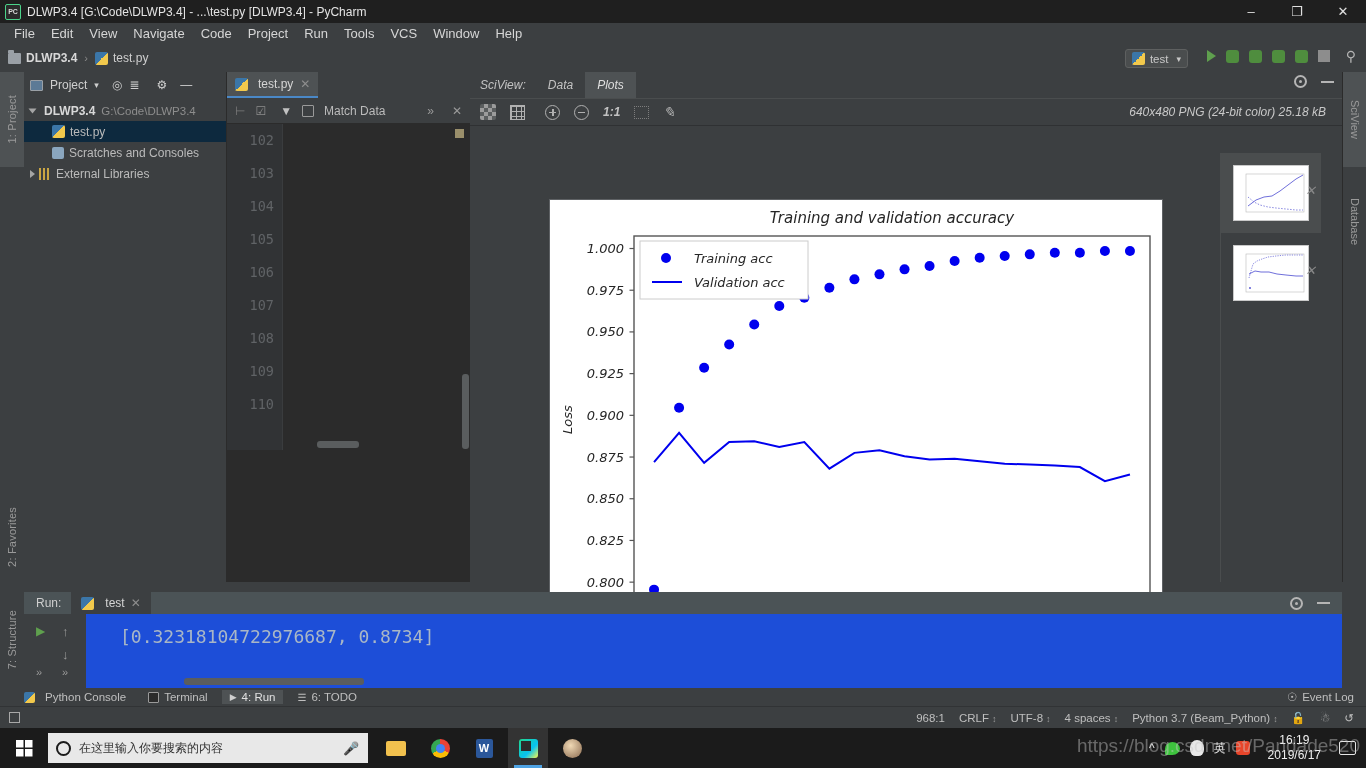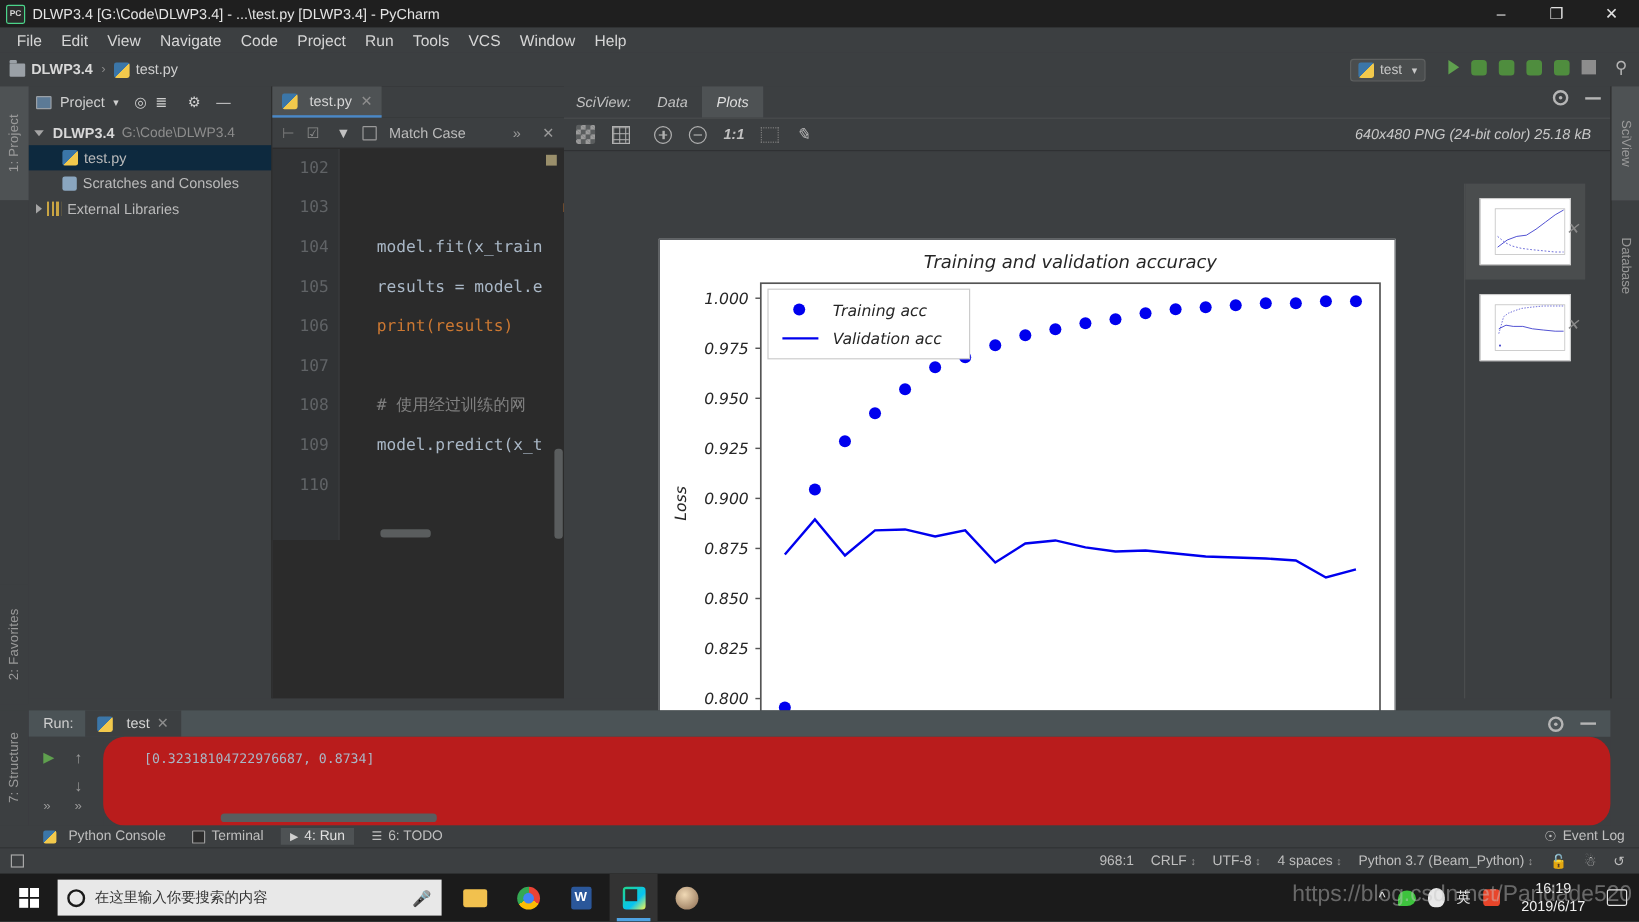--- a/index.html
+++ b/index.html
@@ -209,30 +209,30 @@
     background: #3c3f41;
   }
   .run-hdr { height: 22px; background: #4b5356; display: flex; align-items: center; font-size: 12px; }
   .run-hdr .lbl { padding: 0 10px 0 12px; color: #cfcfcf; }
   .run-tab { display: flex; align-items: center; gap: 6px; padding: 0 10px; height: 22px; background: #3c3f41; color: #d5d5d5; }
   .run-hdr-right { margin-left: auto; display: flex; align-items: center; gap: 14px; padding-right: 12px; }
   .console-wrap { position: absolute; left: 0; top: 22px; right: 0; bottom: 0; display: flex; }
   .console-gutter { width: 62px; background: #3c3f41; position: relative; }
   .cg-ic { position: absolute; color: #9a9a9a; font-size: 13px; }
   .console {
-    flex: 1; background: #b91c1c; color: #a9b7c6;
-    font-family: "DejaVu Sans Mono", monospace; font-size: 11px;
-    padding: 12px 0 0 34px; position: relative; border-radius: 18px;
+    flex: 1; background: #1d4ed8; color: #a9b7c6;
+    font-family: "DejaVu Sans Mono", monospace; font-size: 18px;
+    padding: 12px 0 0 34px; position: relative;
   }
   .console .hbar { position: absolute; left: 98px; bottom: 3px; width: 180px; height: 7px; background: #5a5d5e; border-radius: 3px;}
 
   
   .bottom-tabs {
     position: absolute; left: 0; top: 688px; width: 1366px; height: 18px;
-    background: #3c3f41; display: flex; align-items: center; padding-left: 28px; gap: 6px;
+    background: #3c3f41; display: flex; align-items: center; padding-left: 16px; gap: 6px;
   }
   .btab { display: flex; align-items: center; gap: 5px; padding: 1px 8px; font-size: 11.5px; color: #bfbfbf; }
   .btab.active { background: #4e5254; color: #e0e0e0; }
   .eventlog { margin-left: auto; display: flex; align-items: center; gap: 5px; padding-right: 12px; font-size: 11.5px; color: #bfbfbf; }
   .statusbar {
     position: absolute; left: 0; top: 706px; width: 1366px; height: 22px;
     background: #3c3f41; display: flex; align-items: center; font-size: 11.5px; color: #bfbfbf;
     border-top: 1px solid #313335;
   }
   .sb-left { width: 28px; display: flex; justify-content: center; }
@@ -378,46 +378,35 @@
         <span class="py-ic"></span>
         <span>test.py</span>
         <span class="x">✕</span>
       </div>
     </div>
     <div class="findbar">
       <span style="color:#7b7b7b;">⊢</span>
       <span style="color:#8e8e8e;">☑</span>
       <span style="color:#c2c2c2;margin-left:4px;">▼</span>
       <span class="chk"></span>
-      <span>Match Case</span>
+      <span>Match Data</span>
       <span style="margin-left:auto;color:#9a9a9a;">»</span>
       <span style="margin:0 8px 0 8px;color:#9a9a9a;">✕</span>
     </div>
     <div class="code">
       <div class="gutter">
         <div class="gline">102</div>
         <div class="gline">103</div>
         <div class="gline">104</div>
         <div class="gline">105</div>
         <div class="gline">106</div>
         <div class="gline">107</div>
         <div class="gline">108</div>
         <div class="gline">109</div>
         <div class="gline">110</div>
-      </div>
-      <div class="codelines">
-        <div class="cline" style="padding-left:185px;color:#cc7832;">los</div>
-        <div class="cline" style="padding-left:185px;color:#cc7832;">met</div>
-        <div class="cline id">model.fit(x_train</div>
-        <div class="cline id">results = model.e</div>
-        <div class="cline"><span class="kw">print(results)</span></div>
-        <div class="cline"></div>
-        <div class="cline cm"># 使用经过训练的网</div>
-        <div class="cline id">model.predict(x_t</div>
-        <div class="cline"></div>
       </div>
       <div class="marker-sq"></div>
       <div class="cm-green"></div>
       <div class="scroll-v"></div>
       <div class="scroll-h"></div>
     </div>
   </div>
 
   <div class="sciview">
     <div class="sci-tabs">

